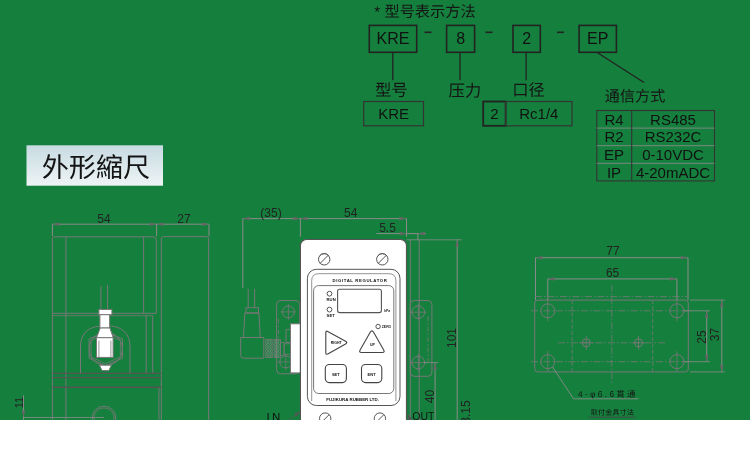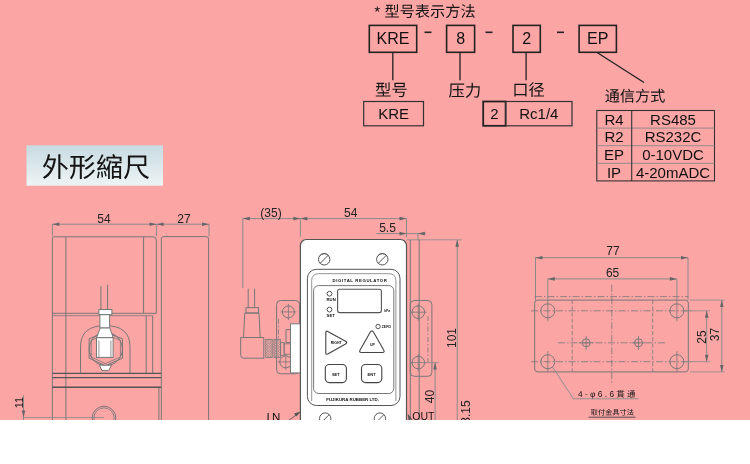--- a/index.html
+++ b/index.html
@@ -1,16 +1,16 @@
 <!DOCTYPE html>
 <html><head>
 <meta charset="utf-8">
 <style>
   html,body{margin:0;padding:0;background:#ffffff;}
-  .page{position:relative;width:750px;height:420px;background:#fca5a5;overflow:hidden;
+  .page{position:relative;width:750px;height:420px;background:#15803d;overflow:hidden;
         font-family:"Liberation Sans", sans-serif;}
   svg text{font-family:"Liberation Sans", sans-serif;}
 </style>
 </head>
 <body>
 <div class="page">
 <svg width="750" height="464" viewBox="0 0 750 464">
 <defs>
 <pattern id="xh" width="2.6" height="2.6" patternUnits="userSpaceOnUse">
   <path d="M0,0 L2.6,2.6 M2.6,0 L0,2.6" stroke="#888" stroke-width="0.6" fill="none"></path>

